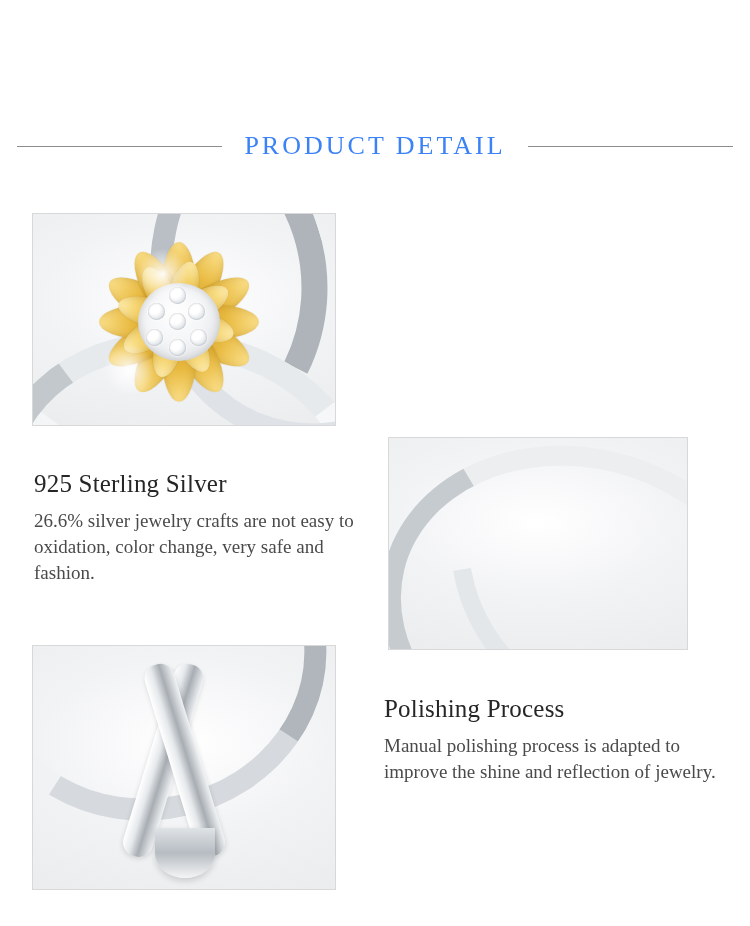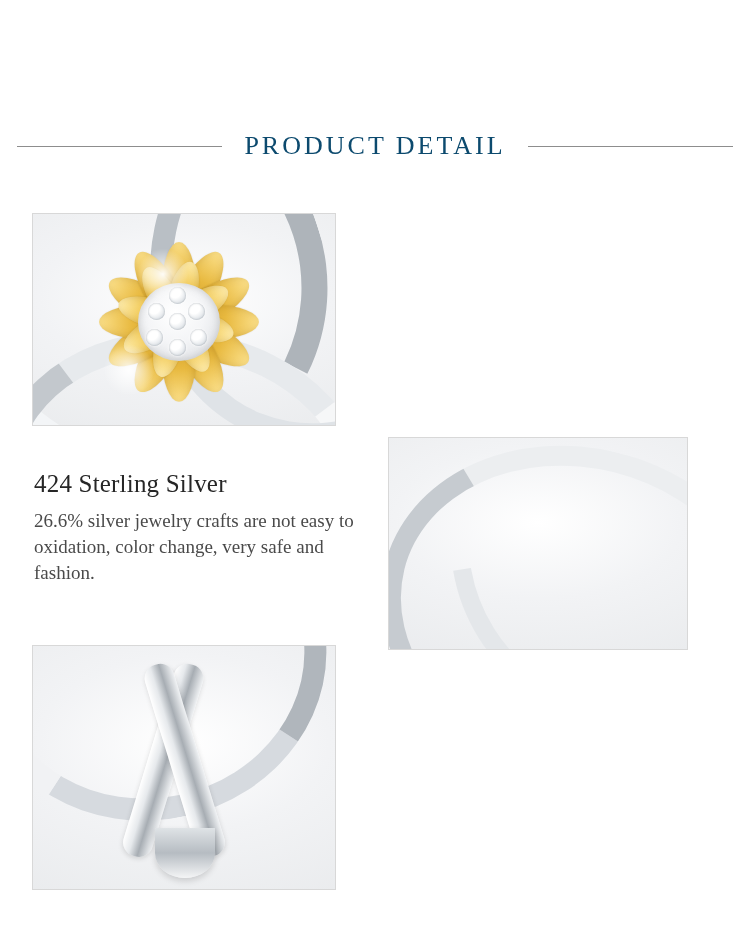--- a/index.html
+++ b/index.html
@@ -35,21 +35,21 @@
   }
   .header .rule {
     flex: 1 1 auto;
     height: 1px;
     background: #8d8d8d;
     max-width: 205px;
   }
   .header .title {
     font-size: 26px;
     letter-spacing: 3px;
-    color: #0c4a6e;
+    color: #3b82f6;
     padding: 0 22px;
     white-space: nowrap;
     font-family: "Liberation Serif", serif;
   }
 
   .photo {
     position: absolute;
     border: 1px solid #d8d8d8;
     box-sizing: border-box;
     overflow: hidden;
@@ -313,35 +313,39 @@
         <div class="cz" style="left:52px; top:46px;"></div>
         <div class="cz" style="left:31px; top:56px;"></div>
       </div>
       <div class="sparkle" style="left:52px; top:8px;"></div>
       <div class="sparkle" style="left:18px; top:104px;"></div>
     </div>
   </div>
 
 
   <div class="text-block" id="text-silver">
-    <h3>424 Sterling Silver</h3>
+    <h3>925 Sterling Silver</h3>
     <p>26.6% silver jewelry crafts are not easy to oxidation, color change, very safe and fashion.</p>
   </div>
 
   <div class="photo" id="photo-cross">
     <div class="silver-bg"></div>
     <div class="ring-arc" id="cross-arc1"></div>
     <div class="ring-arc" id="cross-arc2"></div>
     <div class="ring-arc" id="cross-arc3"></div>
   </div>
 
   <div class="photo" id="photo-v">
     <div class="silver-bg"></div>
     <div class="ring-arc" id="v-arc-top"></div>
     <div class="v-shape">
       <div class="v-leg left"></div>
       <div class="v-leg right"></div>
       <div class="v-tip"></div>
     </div>
   </div>
 
+  <div class="text-block" id="text-polish">
+    <h3>Polishing Process</h3>
+    <p>Manual polishing process is adapted to improve the shine and reflection of jewelry.</p>
+  </div>
 
 </div>
 
 </body></html>

